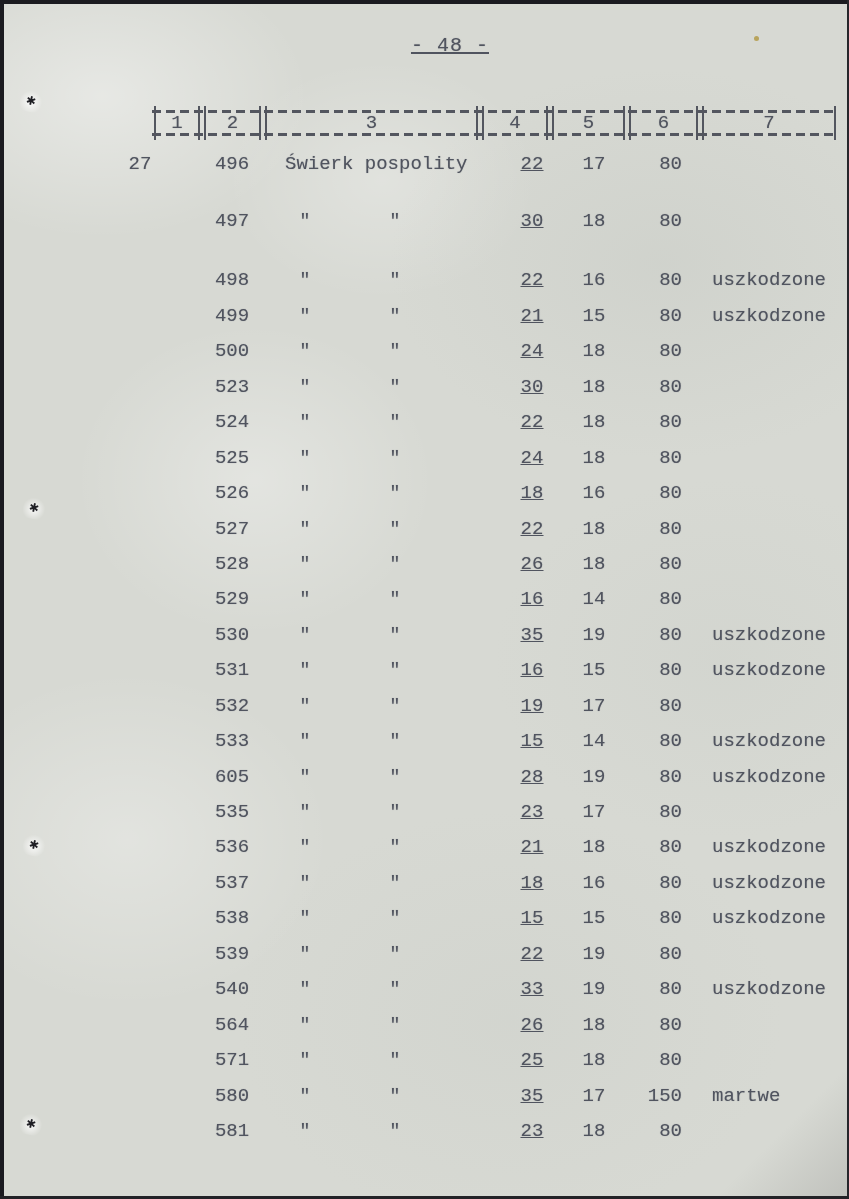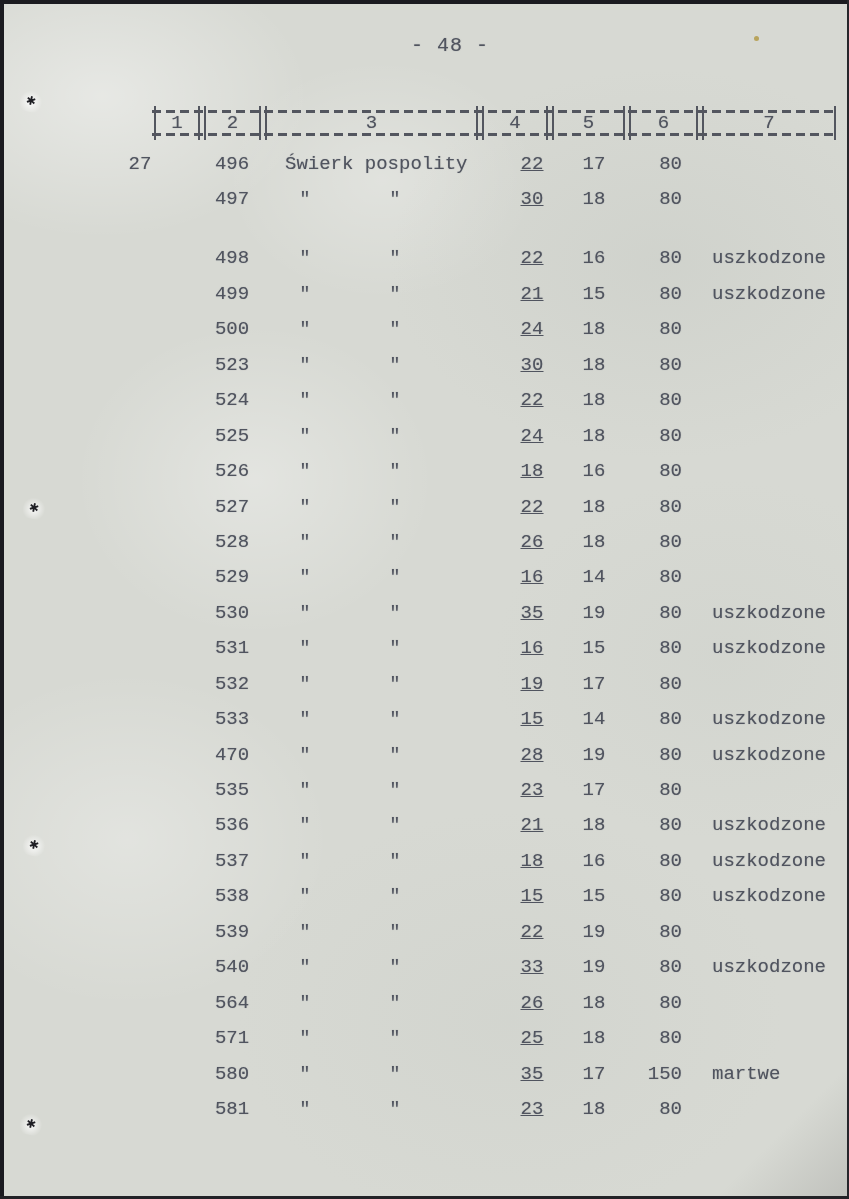--- a/index.html
+++ b/index.html
@@ -25,20 +25,21 @@
   .edge-left{left:0;top:0;width:4px;height:100%;}
   .edge-right{right:0;top:0;width:2px;height:100%;background:#26262b;}
   .edge-bottom{left:0;bottom:0;width:100%;height:3px;background:#222226;}
   .corner-shade{position:absolute;right:0;bottom:0;width:160px;height:140px;
     background:linear-gradient(315deg, rgba(120,120,118,0.25), transparent 45%);z-index:4;}
 
   .page-number{
     position:absolute;left:395px;top:34px;width:110px;
     text-align:center;font-size:20px;letter-spacing:1px;
     text-shadow:0 0 1px rgba(80,84,95,0.5);
+    text-decoration:underline;
   }
 
   
   .punch{
     position:absolute;width:22px;height:22px;z-index:3;
     background:radial-gradient(circle at 50% 55%, rgba(255,255,255,0.85), rgba(215,217,211,0) 70%);
     display:flex;align-items:center;justify-content:center;
     font-size:12px;color:#1f1f24;transform:rotate(12deg);
     font-family:"DejaVu Sans",sans-serif;
   }
@@ -54,21 +55,21 @@
     flex:0 0 auto;height:100%;margin:0 2px;
     border-left:2px solid #53565f;border-right:2px solid #53565f;
     display:flex;align-items:center;justify-content:center;
     font-size:19px;box-sizing:border-box;
     text-shadow:0 0 1px rgba(80,84,95,0.45);
   }
 
   
   .rows{position:absolute;left:0;top:151px;width:849px;}
   .row{position:relative;height:35.45px;}
-  .row.tall{height:59px;}
+  .row.tall{height:59px;margin-top:22px;}
   .cell{
     position:absolute;top:2px;line-height:22px;font-size:19px;
     white-space:pre-line;
     text-shadow:0 0 1px rgba(80,84,95,0.45);
   }
   .c1{left:122px;width:36px;text-align:center;}
   .c2{left:210px;width:44px;text-align:center;}
   .c3{left:285px;}
   .d1{left:294px;width:22px;text-align:center;font-size:18px;}
   .d2{left:384px;width:22px;text-align:center;font-size:18px;}
@@ -241,21 +242,21 @@
       <div class="row">
         <span class="cell c2">533</span>
         <span class="cell d1">"</span>
         <span class="cell d2">"</span>
         <span class="cell c4">15</span>
         <span class="cell c5">14</span>
         <span class="cell c6">80</span>
         <span class="cell c7">uszkodzone</span>
       </div>
       <div class="row">
-        <span class="cell c2">470</span>
+        <span class="cell c2">605</span>
         <span class="cell d1">"</span>
         <span class="cell d2">"</span>
         <span class="cell c4">28</span>
         <span class="cell c5">19</span>
         <span class="cell c6">80</span>
         <span class="cell c7">uszkodzone</span>
       </div>
       <div class="row">
         <span class="cell c2">535</span>
         <span class="cell d1">"</span>

